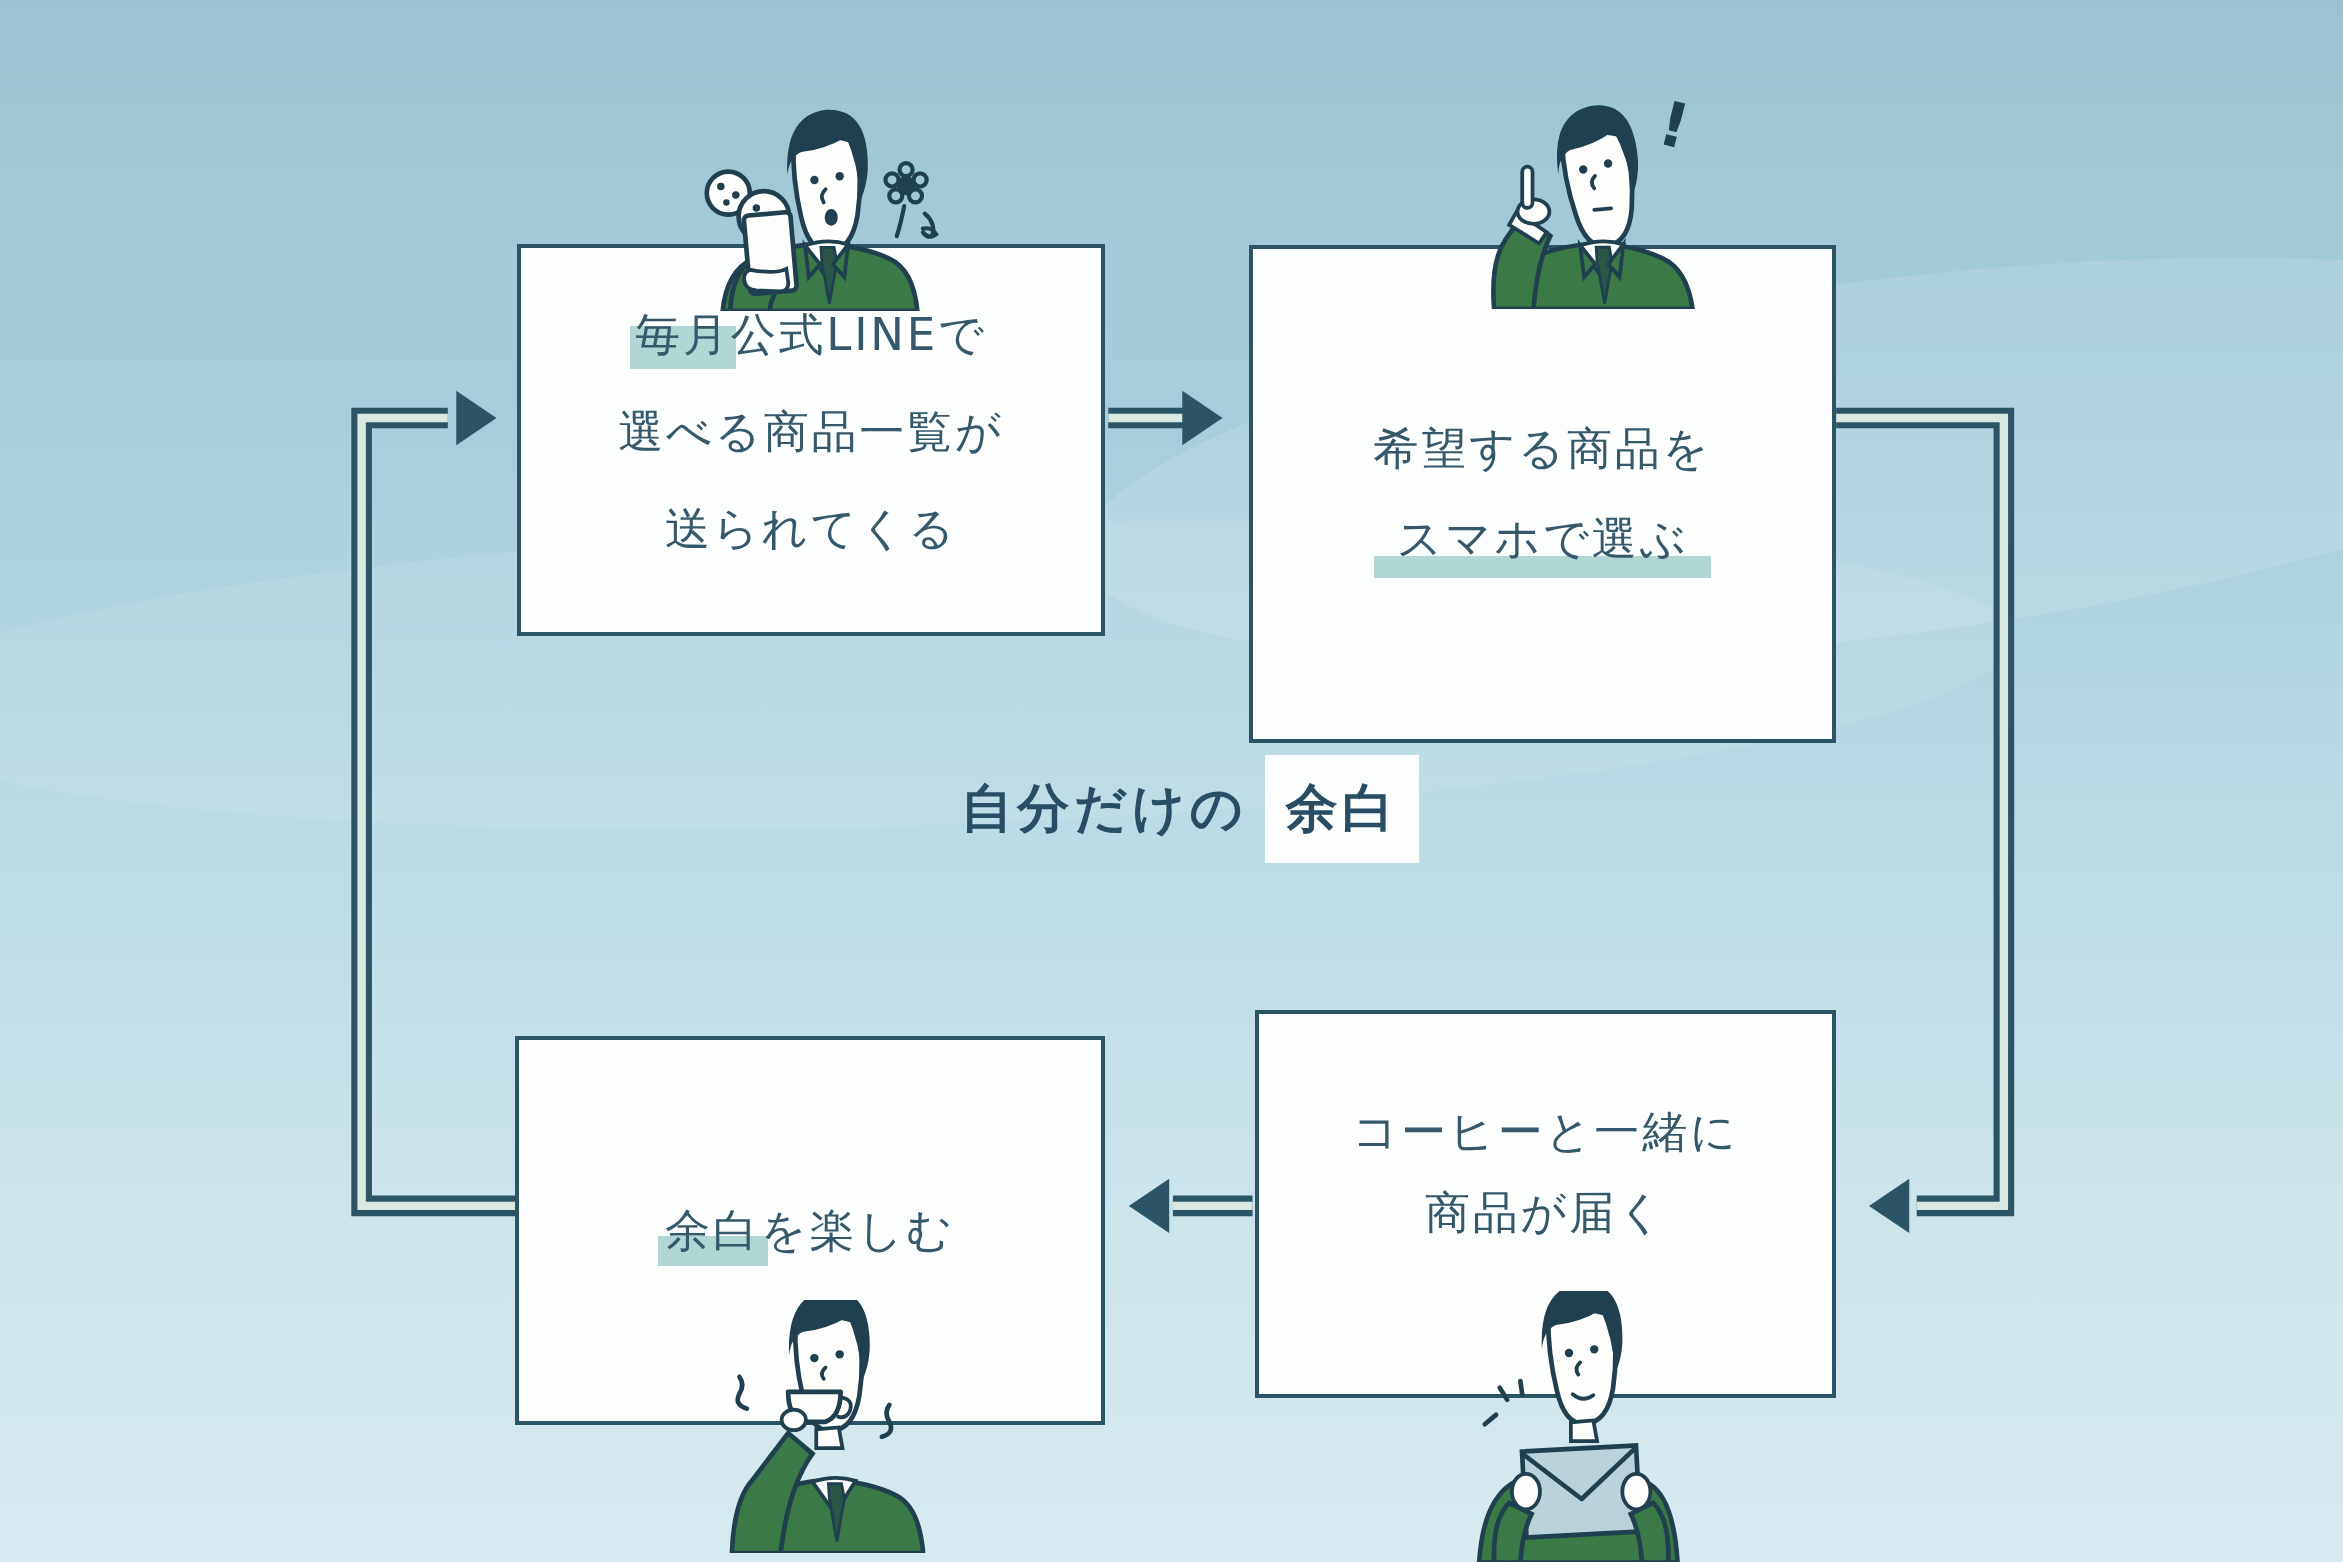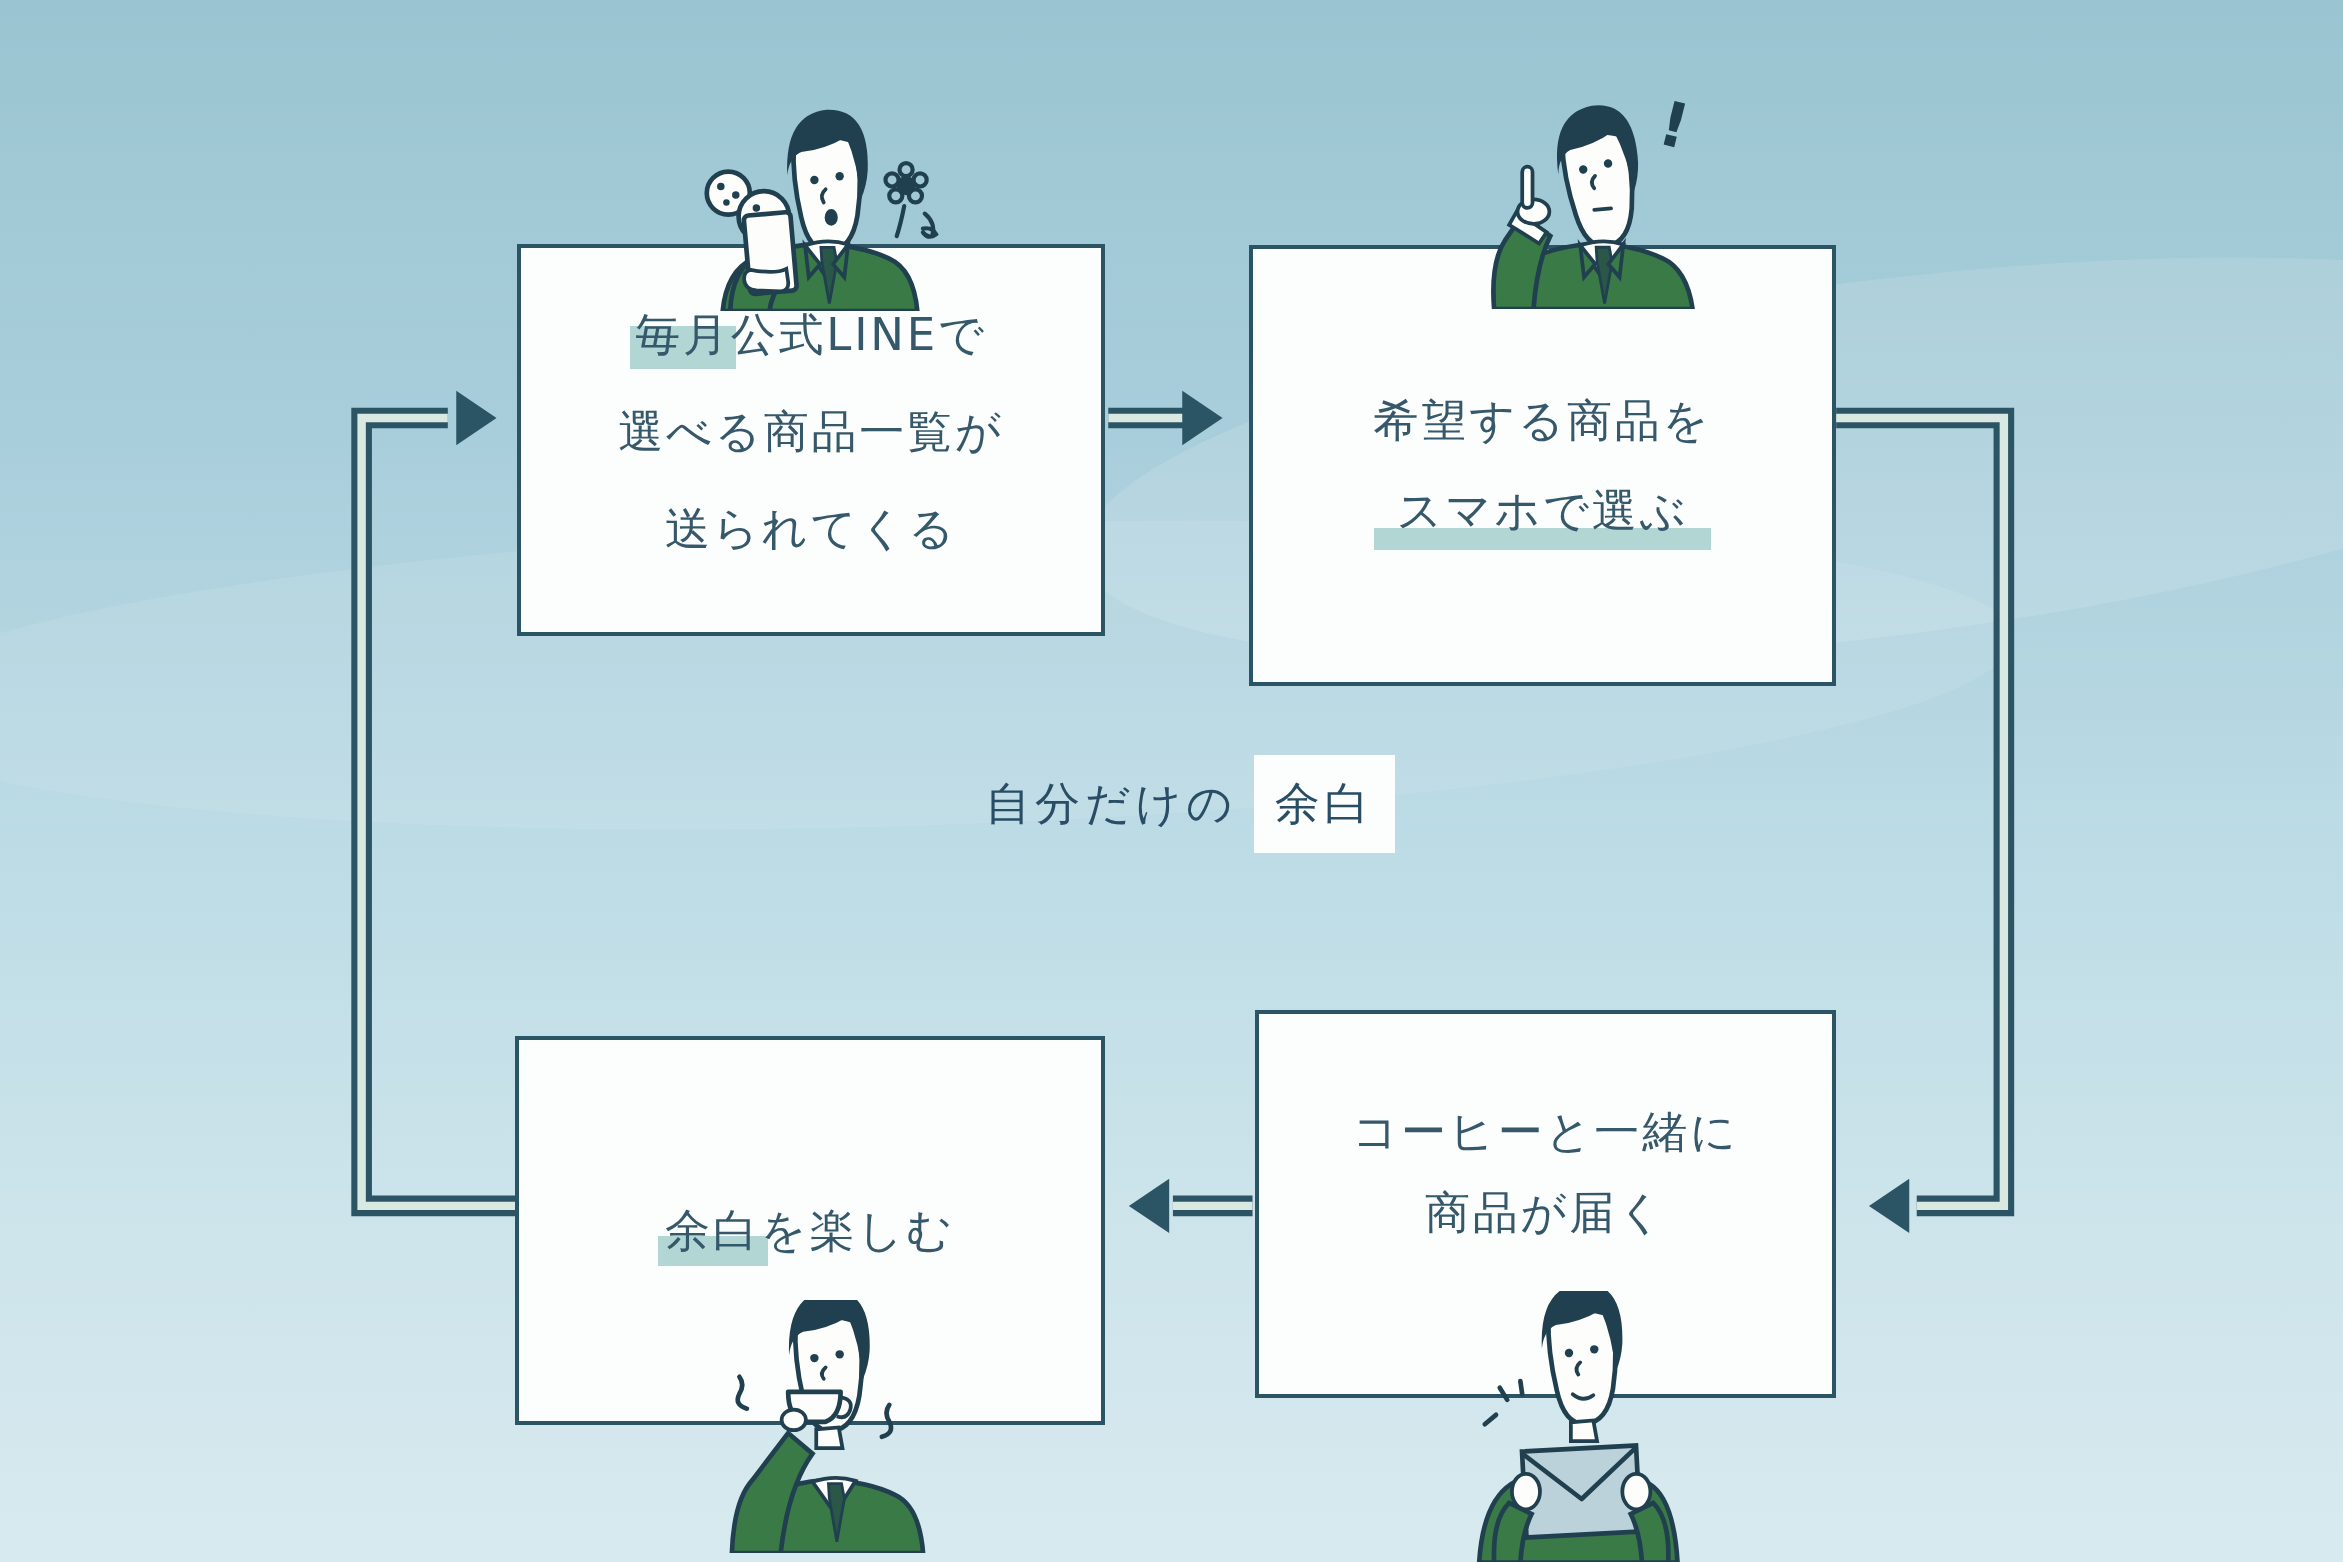--- a/index.html
+++ b/index.html
@@ -9,32 +9,32 @@
   .wave{position:absolute;background:rgba(255,255,255,0.12);border-radius:50%;}
   .wave1{left:1077px;top:281px;width:1593px;height:356px;transform:rotate(-7deg);}
   .wave2{left:-141px;top:525px;width:2155px;height:300px;transform:rotate(-2deg);background:rgba(255,255,255,0.09);}
 
   .arrows{position:absolute;left:0;top:0;z-index:1;}
 
   .box{position:absolute;box-sizing:border-box;background:#fcfdfd;border:4.7px solid #2b5465;
        display:flex;flex-direction:column;align-items:center;justify-content:center;z-index:2;color:#36586b;}
   .line{font-size:45px;line-height:97px;letter-spacing:2.8px;white-space:nowrap;font-weight:500;}
   #box1{left:517px;top:244px;width:588px;height:392px;padding-bottom:17px;}
-  #box2{left:1249px;top:245px;width:587px;height:441px;}
+  #box2{left:1249px;top:245px;width:587px;height:498px;}
   #box2 .line{line-height:90px;}
   #box3{left:1255px;top:1010px;width:581px;height:388px;padding-bottom:64px;}
   #box3 .line{line-height:81px;}
   #box4{left:515px;top:1036px;width:590px;height:389px;}
 
   .hl-a{background:linear-gradient(180deg,rgba(0,0,0,0) 32%,#b2d6d3 32%);padding:1.9px 5.6px 7.5px;margin:14px -5.6px;}
   .hl-b{background:linear-gradient(180deg,rgba(0,0,0,0) 66%,#b2d6d3 66%);padding:0 22.5px 13px;margin:11px -22.5px;}
   .hl-c{background:linear-gradient(180deg,rgba(0,0,0,0) 52%,#b2d6d3 52%);padding:0 7.5px 9.4px;margin:0 -7.5px;}
 
   .title{position:absolute;left:37px;right:0;top:755px;display:flex;justify-content:center;align-items:center;
-         gap:17px;z-index:2;font-size:45px;font-weight:400;color:#2a4d66;letter-spacing:4.7px;white-space:nowrap;}
+         gap:17px;z-index:2;font-size:52px;font-weight:700;color:#2a4d66;letter-spacing:4.7px;white-space:nowrap;}
   .title-box{background:#fcfdfd;padding:19px 20.6px;display:inline-block;}
 
   .char{position:absolute;z-index:3;}
   #char-phone{left:689px;top:77px;}
   #char-point{left:1462px;top:75px;}
   #char-envelope{left:1438px;top:1291px;}
   #char-coffee{left:698px;top:1300px;}
 </style>
 </head>
 <body>

